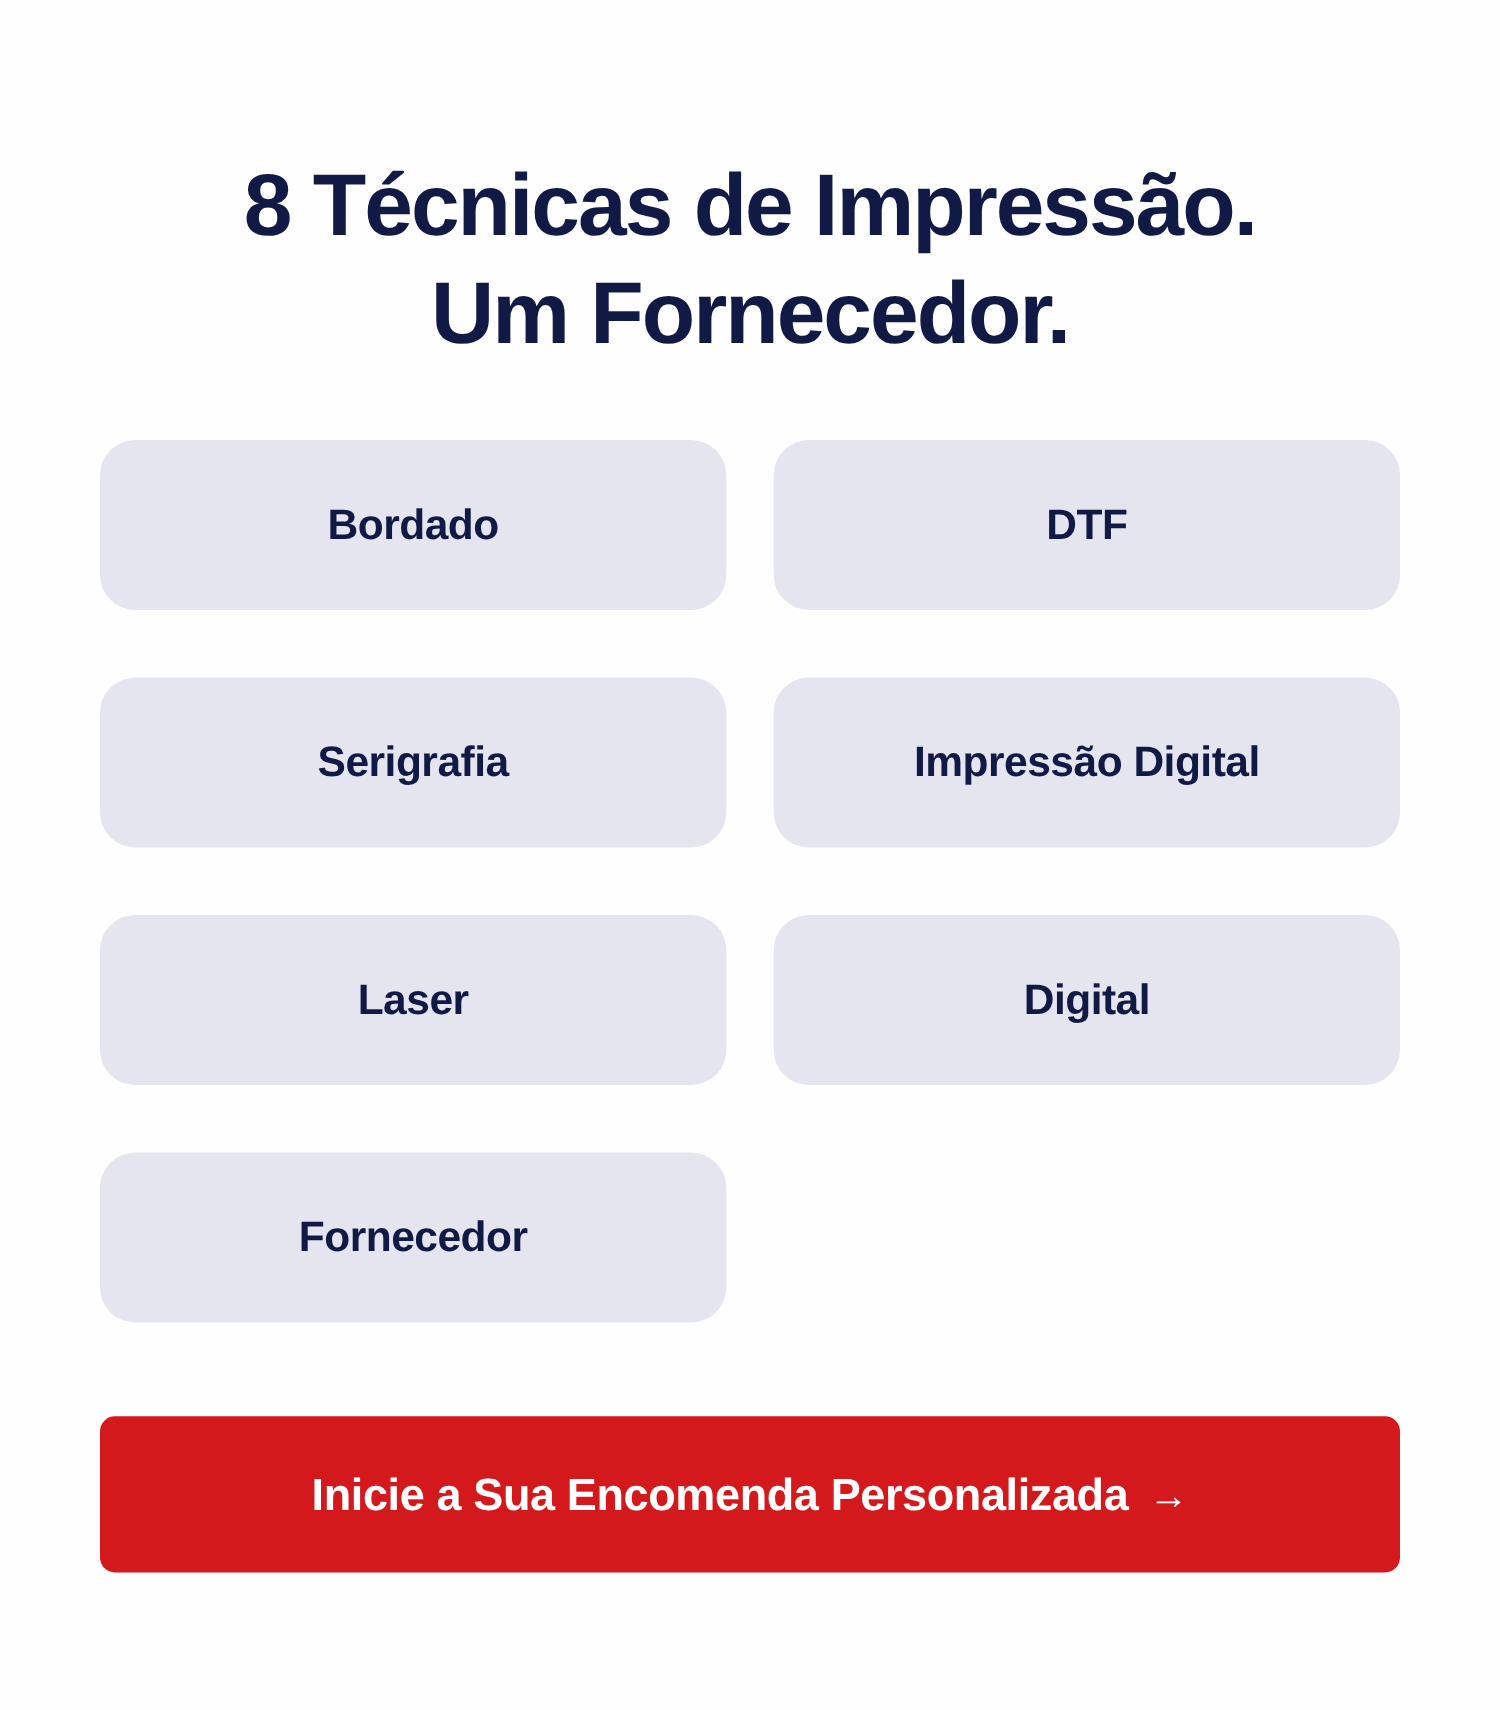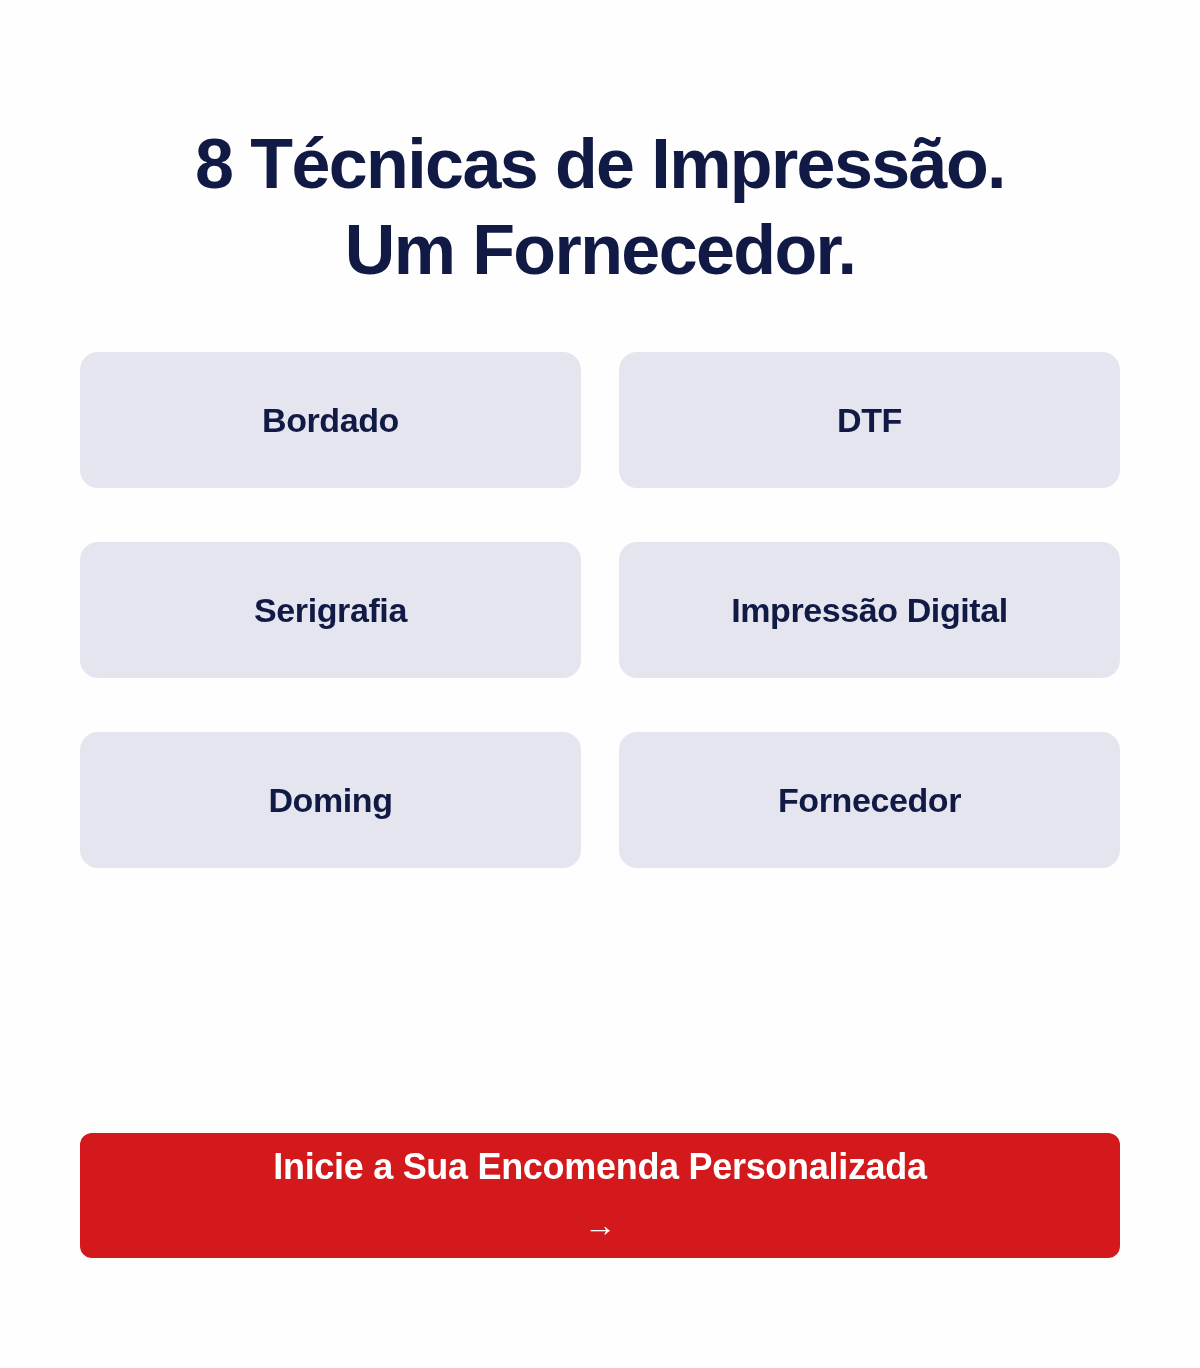--- a/index.html
+++ b/index.html
@@ -49,21 +49,21 @@
     width: 1040px;
     display: grid;
     grid-template-columns: 501px 501px;
     column-gap: 38px;
     row-gap: 54px;
   }
 
   .tech-pill {
     height: 136px;
     background: #E5E5EF;
-    border-radius: 18px;
+    border-radius: 28px;
     display: flex;
     align-items: center;
     justify-content: center;
     box-sizing: border-box;
     padding: 0 18px;
   }
 
   .tech-pill-label {
     color: #111A44;
     font-size: 34px;
@@ -85,21 +85,20 @@
     border: none;
     border-radius: 12px;
     display: flex;
     align-items: center;
     justify-content: center;
     gap: 16px;
     cursor: pointer;
     padding: 4px;
     box-sizing: border-box;
     font-family: inherit;
-    flex-direction: column;
   }
   .cta-label {
     color: #FFFFFF;
     font-size: 36px;
     font-weight: 700;
     line-height: 42px;
     letter-spacing: -0.3px;
     white-space: nowrap;
   }
   .cta-arrow {
@@ -132,23 +131,26 @@
     </div>
 
     <div class="tech-pill">
       <span class="tech-pill-label">Serigrafia</span>
     </div>
 
     <div class="tech-pill">
       <span class="tech-pill-label">Impressão Digital</span>
     </div>
 
+    <div class="tech-pill">
+      <span class="tech-pill-label">Laser</span>
+    </div>
 
     <div class="tech-pill">
-      <span class="tech-pill-label">Doming</span>
+      <span class="tech-pill-label">Digital</span>
     </div>
 
     <div class="tech-pill">
       <span class="tech-pill-label">Fornecedor</span>
     </div>
 
   </div>
 
   <button class="cta-button">
     <span class="cta-label">Inicie a Sua Encomenda Personalizada</span>

